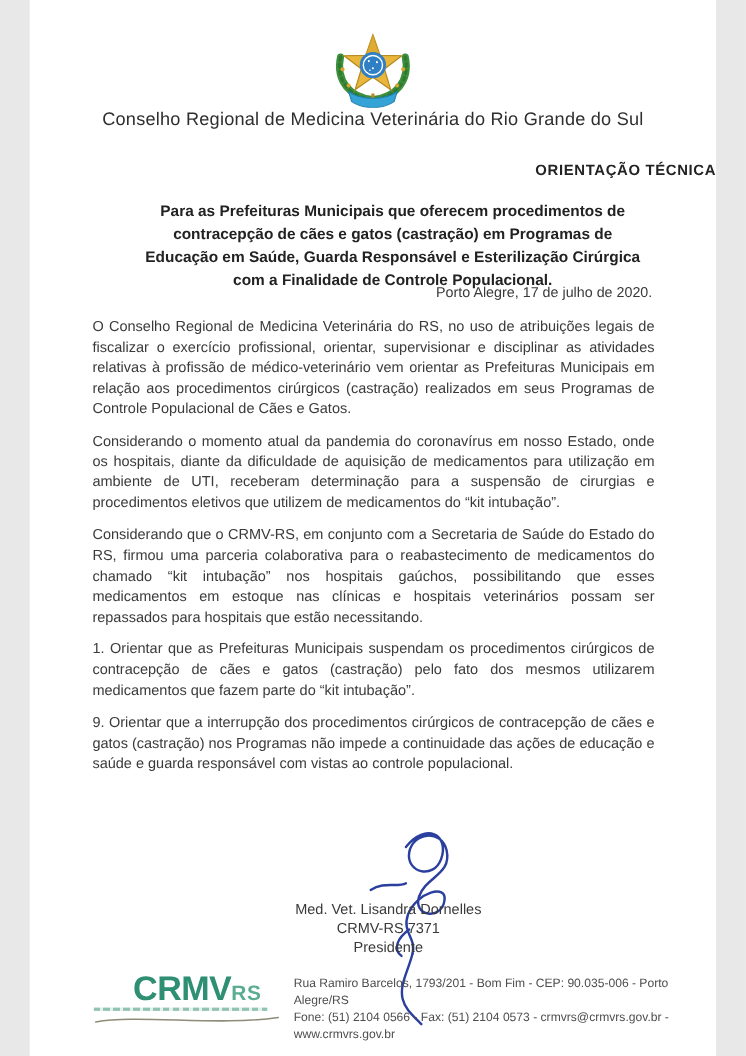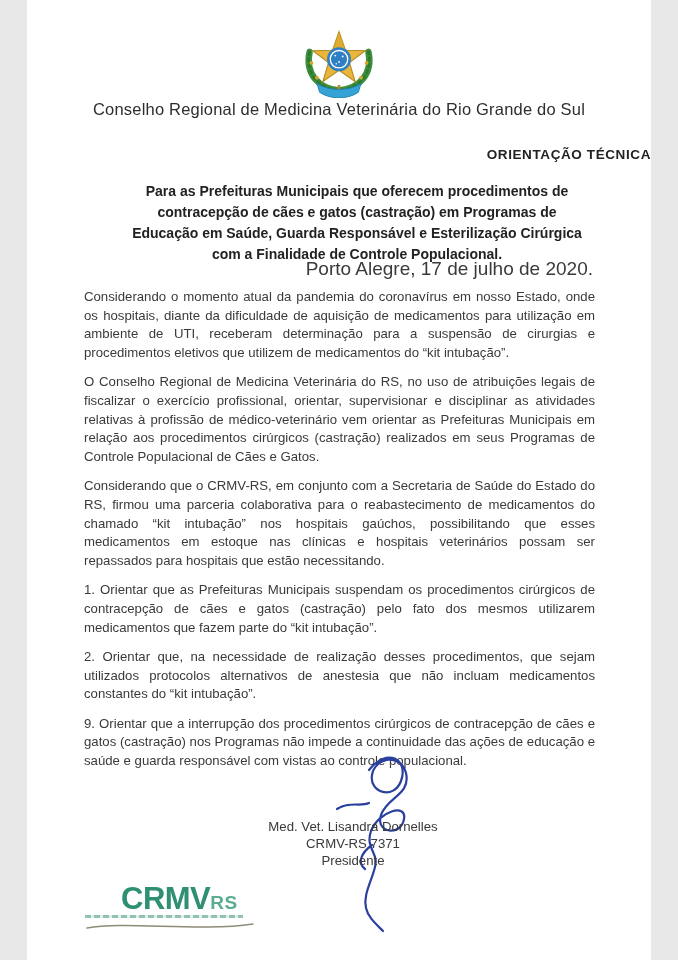--- a/index.html
+++ b/index.html
@@ -22,21 +22,21 @@
     text-align:right;font-size:13.5px;font-weight:bold;color:#222;letter-spacing:.6px;
   }
   .subject{
     position:absolute;top:181px;left:62px;right:62px;
     text-align:center;font-size:14px;font-weight:bold;color:#222;
     line-height:21px;
     margin-left:36px;
   }
   .dateline{
     position:absolute;top:258px;right:58px;
-    font-size:19px;color:#3a3a3a;
+    font-size:13px;color:#3a3a3a;
   }
   .content{
     position:absolute;top:288px;left:57px;right:56px;
     font-size:13.2px;line-height:18.6px;text-align:justify;color:#3a3a3a;
   }
   .content p{margin:0 0 11px 0;}
   .sig-block{
     position:absolute;top:818px;left:0;right:0;
     text-align:center;font-size:13.2px;line-height:17px;color:#3a3a3a;padding-left:28px;
   }
@@ -90,25 +90,24 @@
 
   <div class="org-title">Conselho Regional de Medicina Veterinária do Rio Grande do Sul</div>
 
   <div class="doc-title">ORIENTAÇÃO TÉCNICA</div>
 
   <div class="subject">Para as Prefeituras Municipais que oferecem procedimentos de contracepção de cães e gatos (castração) em Programas de Educação em Saúde, Guarda Responsável e Esterilização Cirúrgica com a Finalidade de Controle Populacional.</div>
 
   <div class="dateline">Porto Alegre, 17 de julho de 2020.</div>
 
   <div class="content">
+    <p>O Conselho Regional de Medicina Veterinária do RS, no uso de atribuições legais de fiscalizar o exercício profissional, orientar, supervisionar e disciplinar as atividades relativas à profissão de médico-veterinário vem orientar as Prefeituras Municipais em relação aos procedimentos cirúrgicos (castração) realizados em seus Programas de Controle Populacional de Cães e Gatos.</p>
     <p>Considerando o momento atual da pandemia do coronavírus em nosso Estado, onde os hospitais, diante da dificuldade de aquisição de medicamentos para utilização em ambiente de UTI, receberam determinação para a suspensão de cirurgias e procedimentos eletivos que utilizem de medicamentos do “kit intubação”.</p>
-    <p>O Conselho Regional de Medicina Veterinária do RS, no uso de atribuições legais de fiscalizar o exercício profissional, orientar, supervisionar e disciplinar as atividades relativas à profissão de médico-veterinário vem orientar as Prefeituras Municipais em relação aos procedimentos cirúrgicos (castração) realizados em seus Programas de Controle Populacional de Cães e Gatos.</p>
     <p>Considerando que o CRMV-RS, em conjunto com a Secretaria de Saúde do Estado do RS, firmou uma parceria colaborativa para o reabastecimento de medicamentos do chamado “kit intubação” nos hospitais gaúchos, possibilitando que esses medicamentos em estoque nas clínicas e hospitais veterinários possam ser repassados para hospitais que estão necessitando.</p>
     <p>1. Orientar que as Prefeituras Municipais suspendam os procedimentos cirúrgicos de contracepção de cães e gatos (castração) pelo fato dos mesmos utilizarem medicamentos que fazem parte do “kit intubação”.</p>
-    <p>2. Orientar que, na necessidade de realização desses procedimentos, que sejam utilizados protocolos alternativos de anestesia que não incluam medicamentos constantes do “kit intubação”.</p>
     <p>9. Orientar que a interrupção dos procedimentos cirúrgicos de contracepção de cães e gatos (castração) nos Programas não impede a continuidade das ações de educação e saúde e guarda responsável com vistas ao controle populacional.</p>
   </div>
 
   <div class="sig-scribble">
     <svg width="150" height="190" viewBox="0 0 150 190" xmlns="http://www.w3.org/2000/svg">
       <g fill="none" stroke="#2B3F9E" stroke-width="2.2" stroke-linecap="round">
         <path d="M60,25 C78,2 100,14 92,36 C85,55 60,48 63,30 C66,12 92,8 97,28 C102,50 78,52 72,70 C66,88 92,92 95,74 C98,58 70,66 62,86 C56,103 70,108 66,122"></path>
         <path d="M28,64 C40,56 52,62 60,58"></path>
         <path d="M66,122 C62,138 54,150 57,163 C59,172 66,178 74,186"></path>
         <path d="M63,100 C52,108 48,118 56,124"></path>
@@ -125,15 +124,19 @@
   <div class="footer">
     <div class="logo">
       <div class="logo-line">
         <span class="logo-main">CRMV</span><span class="logo-sub">RS</span>
       </div>
       <div class="logo-tagline"></div>
       <svg class="logo-swoosh" width="170" height="12" viewBox="0 0 170 12" xmlns="http://www.w3.org/2000/svg">
         <path d="M2,8 C40,1 115,12 168,4" fill="none" stroke="#8E8B78" stroke-width="1.4" stroke-linecap="round"></path>
       </svg>
     </div>
+    <div class="footer-text">
+      <div>Rua Ramiro Barcelos, 1793/201 - Bom Fim - CEP: 90.035-006 - Porto Alegre/RS</div>
+      <div>Fone: (51) 2104 0566 - Fax: (51) 2104 0573 - crmvrs@crmvrs.gov.br - www.crmvrs.gov.br</div>
+    </div>
   </div>
 
 </div>
 
 </body></html>

